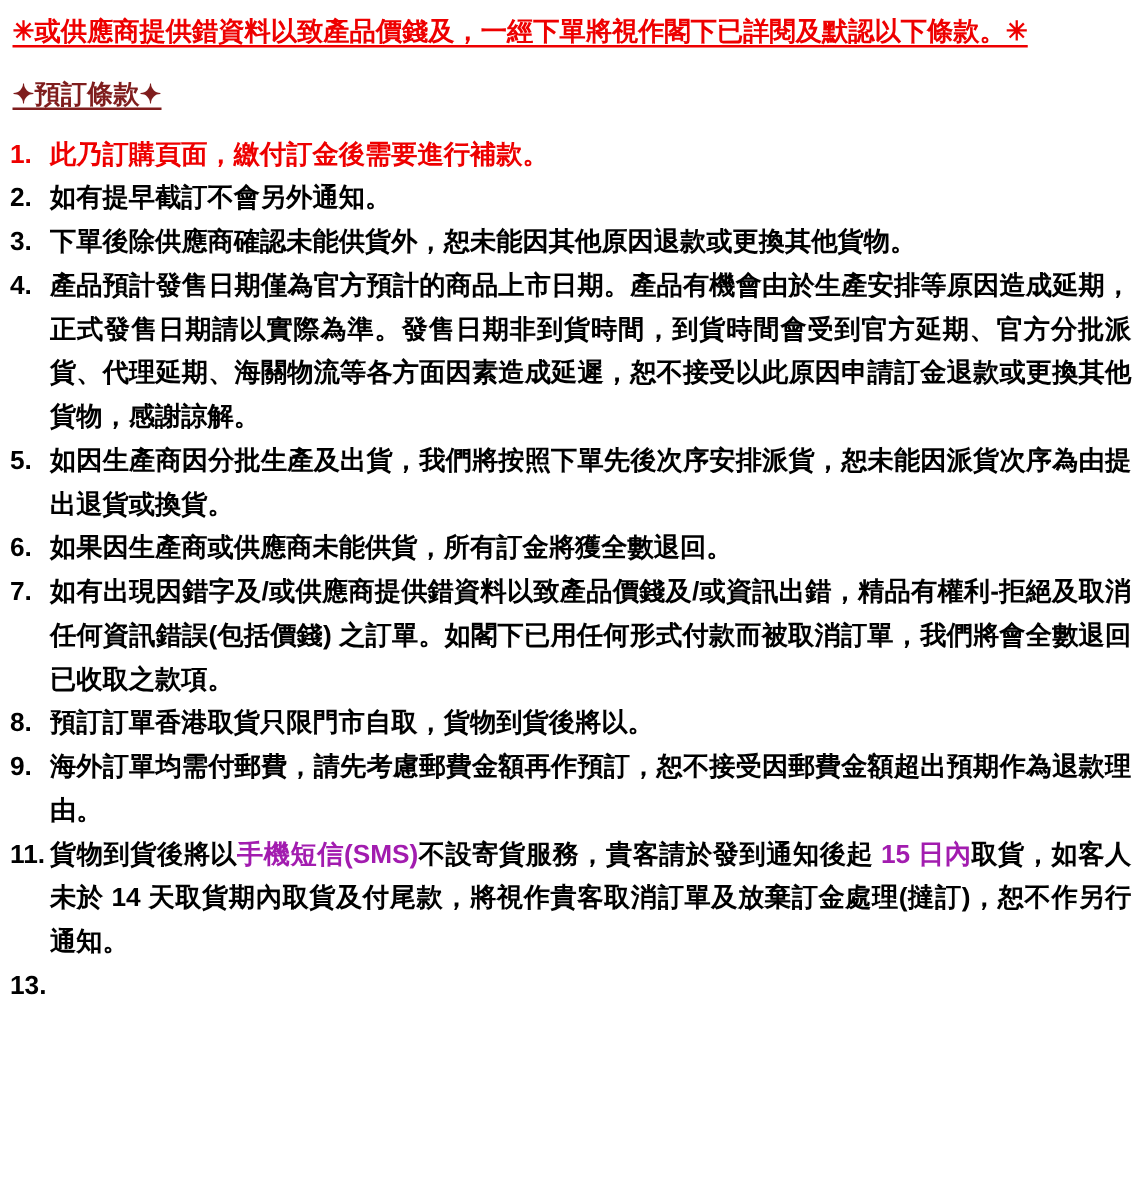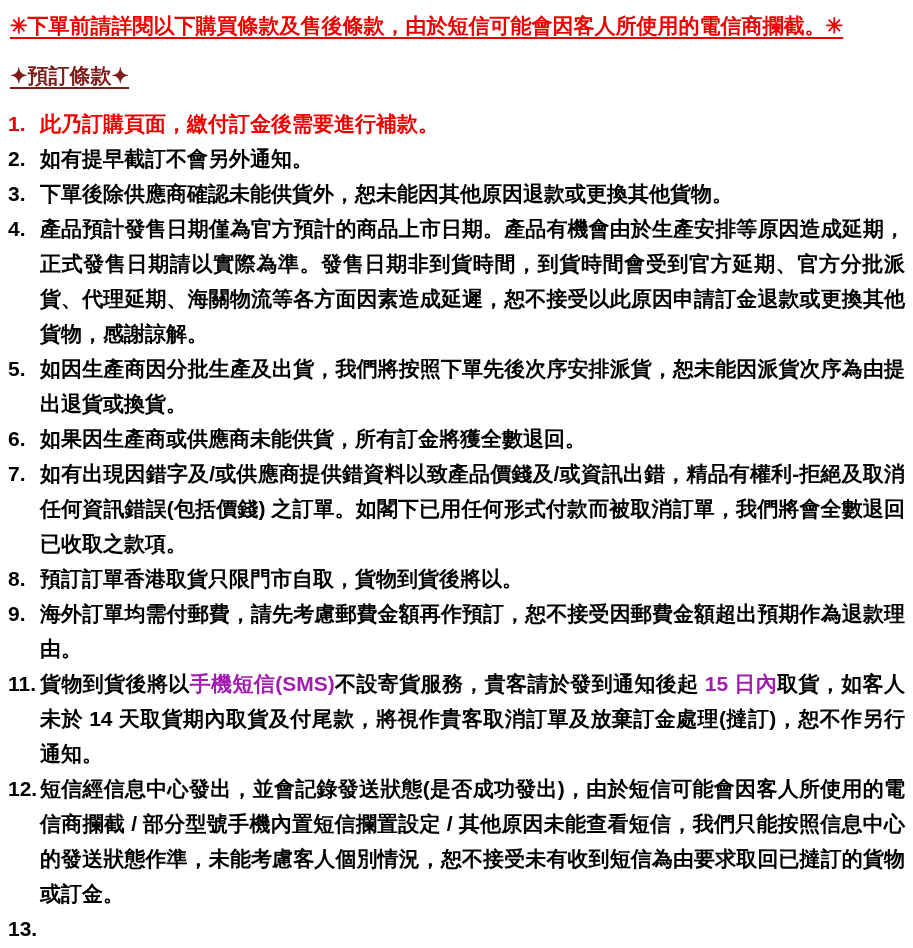--- a/index.html
+++ b/index.html
@@ -60,21 +60,21 @@
   }
   .hl-red {
     color: #a21caf;
     text-decoration-thickness: 2px;
     text-underline-offset: 4px;
   }
 </style>
 </head>
 <body>
 
-<div class="notice">✳下單前請詳閱以下購買條款及售後條款，由於短信可能會因客人所使用的電信商攔截。✳</div>
+<div class="notice">✳或供應商提供錯資料以致產品價錢及，一經下單將視作閣下已詳閱及默認以下條款。✳</div>
 
 <div class="section-title">✦預訂條款✦</div>
 
 <ol class="terms">
   <li class="term red">
       <span class="num">1.</span>
       <span class="body-text">此乃訂購頁面，繳付訂金後需要進行補款。</span>
     </li>
 
   <li class="term">
@@ -116,22 +116,18 @@
       <span class="num">9.</span>
       <span class="body-text">海外訂單均需付郵費，請先考慮郵費金額再作預訂，恕不接受因郵費金額超出預期作為退款理由。</span>
     </li>
 
 
   <li class="term">
       <span class="num">11.</span>
       <span class="body-text"><span>貨物到貨後將以</span><span class="hl-red">手機短信(SMS)</span><span>不設寄貨服務，貴客請於發到通知後起 </span><span class="hl-red">15 日內</span><span>取貨，如客人未於 14 天取貨期內取貨及付尾款，將視作貴客取消訂單及放棄訂金處理(撻訂)，恕不作另行通知。</span></span>
     </li>
 
-  <li class="term">
-      <span class="num">12.</span>
-      <span class="body-text">短信經信息中心發出，並會記錄發送狀態(是否成功發出)，由於短信可能會因客人所使用的電信商攔截 / 部分型號手機內置短信攔置設定 / 其他原因未能查看短信，我們只能按照信息中心的發送狀態作準，未能考慮客人個別情況，恕不接受未有收到短信為由要求取回已撻訂的貨物或訂金。</span>
-    </li>
 
   <li class="term">
       <span class="num">13.</span>
       <span class="body-text"></span>
     </li>
 </ol>
 
 </body></html>

